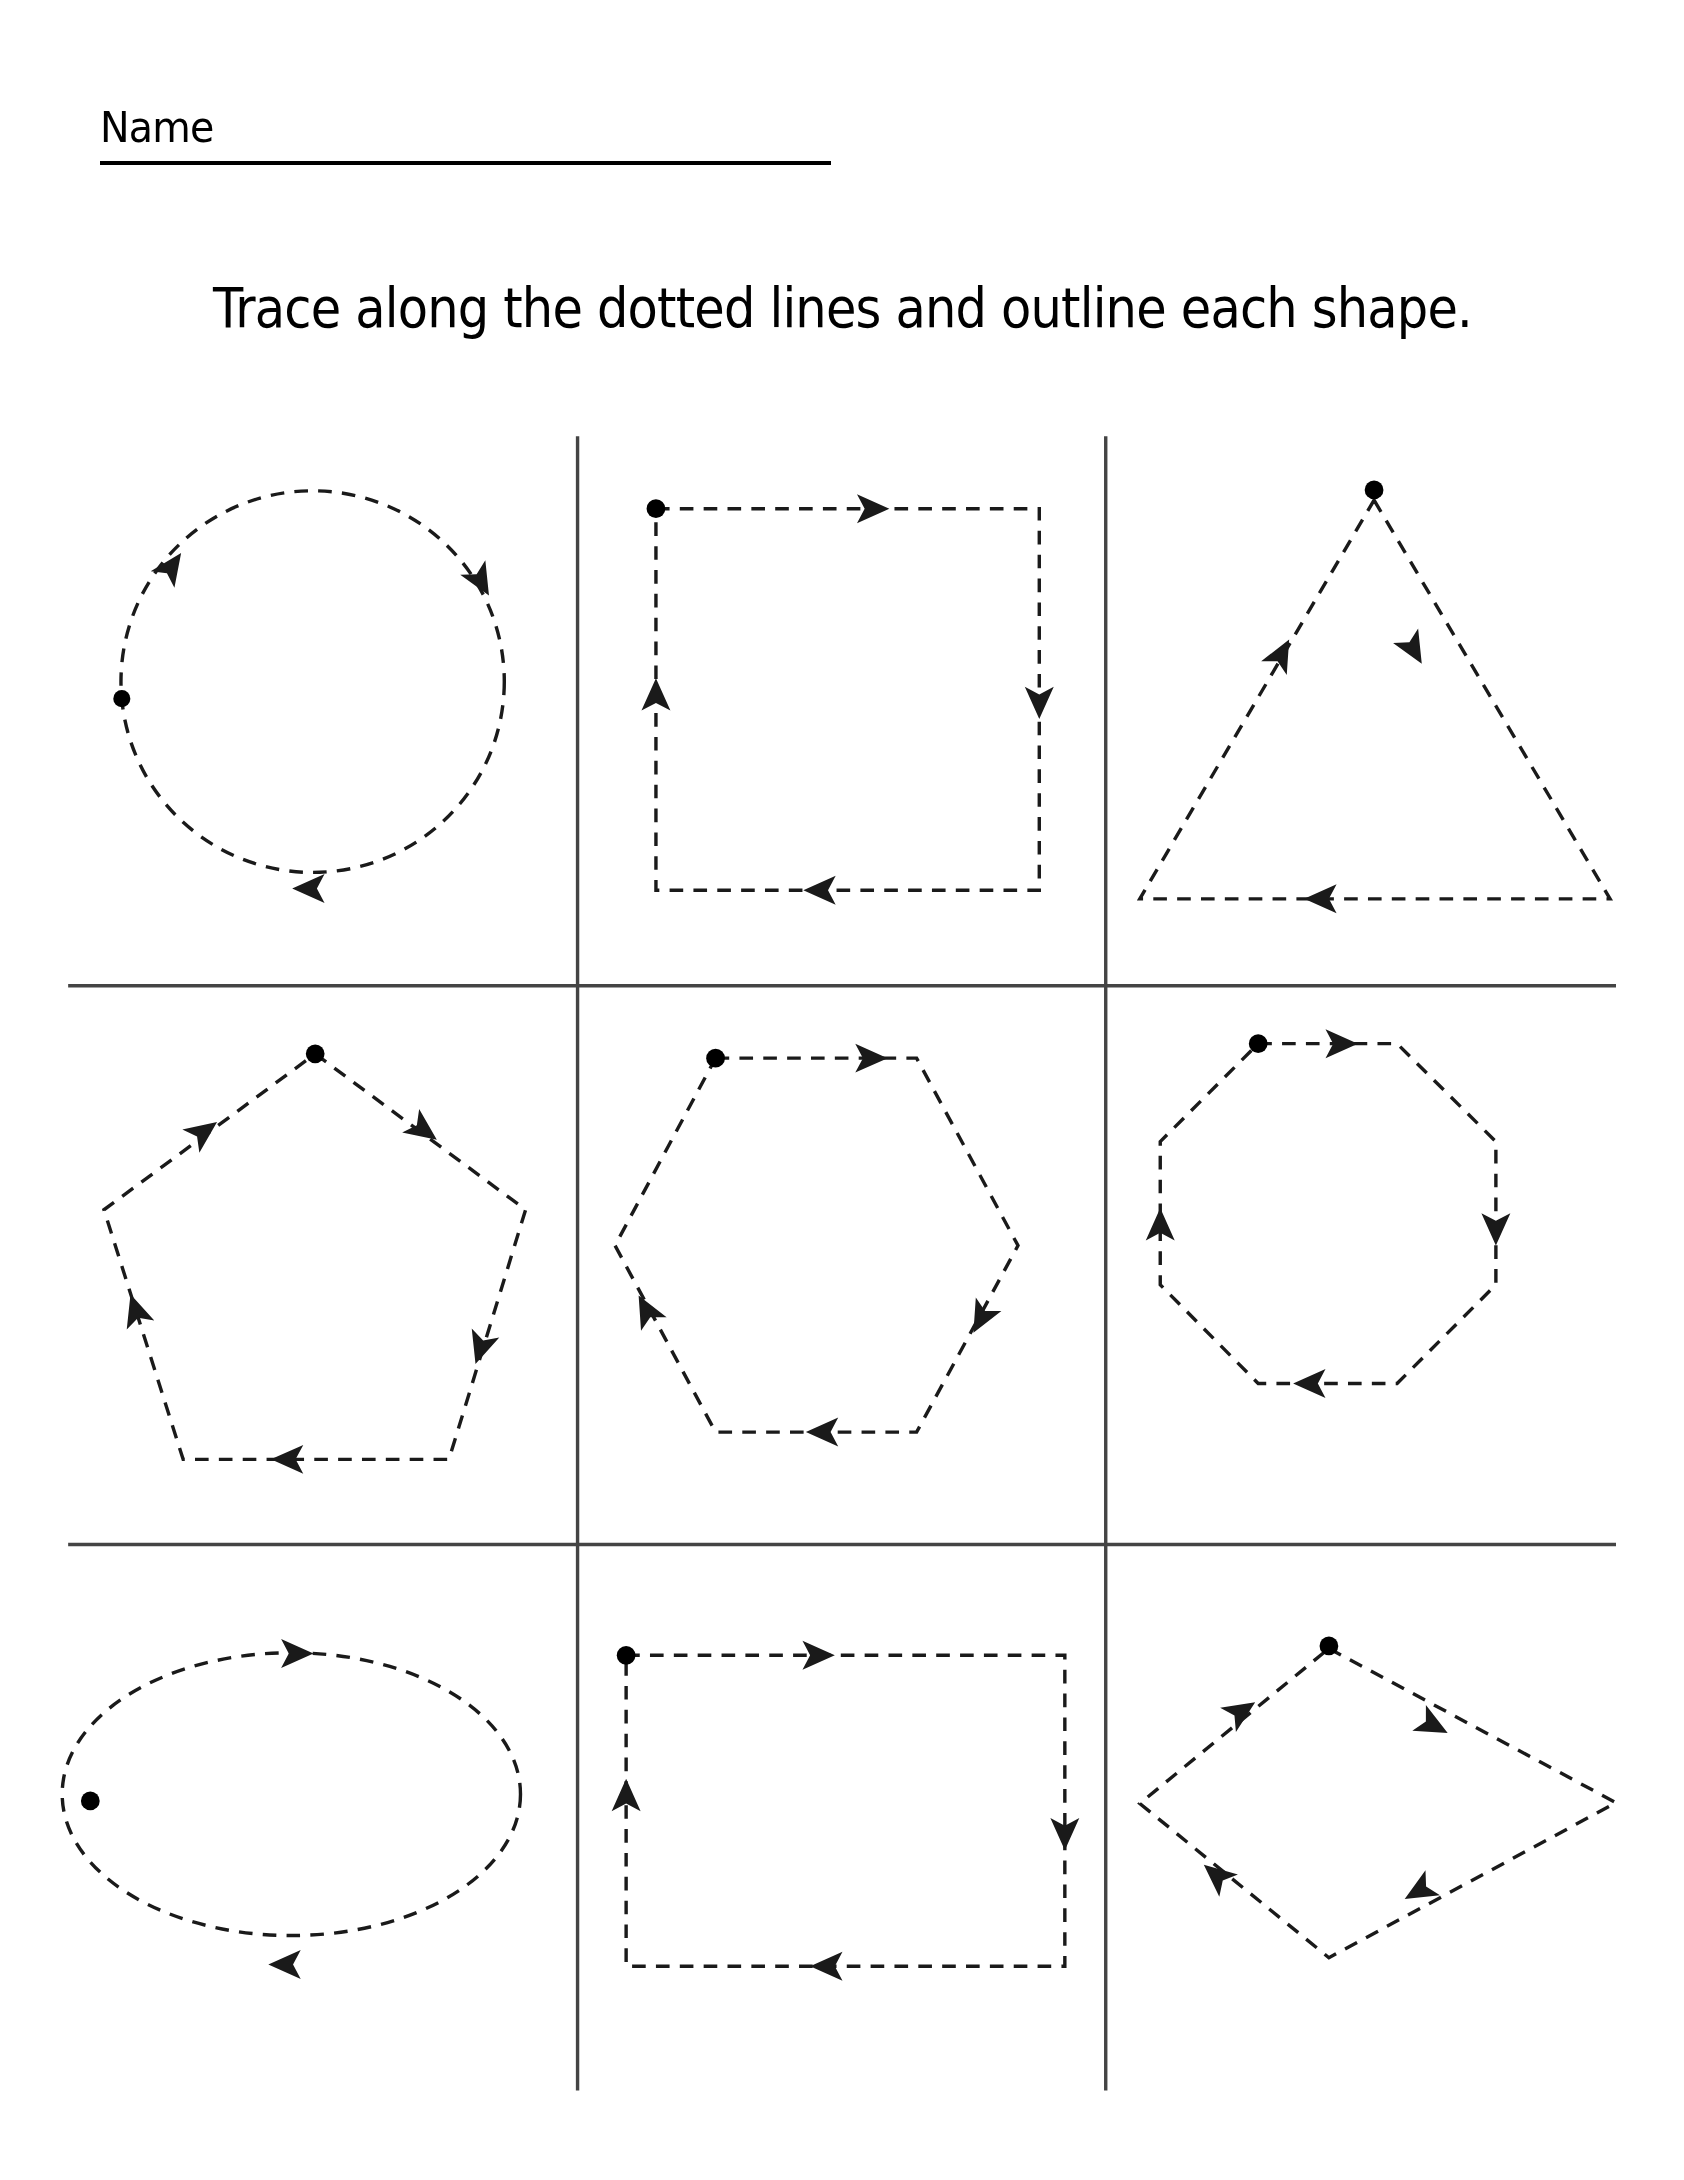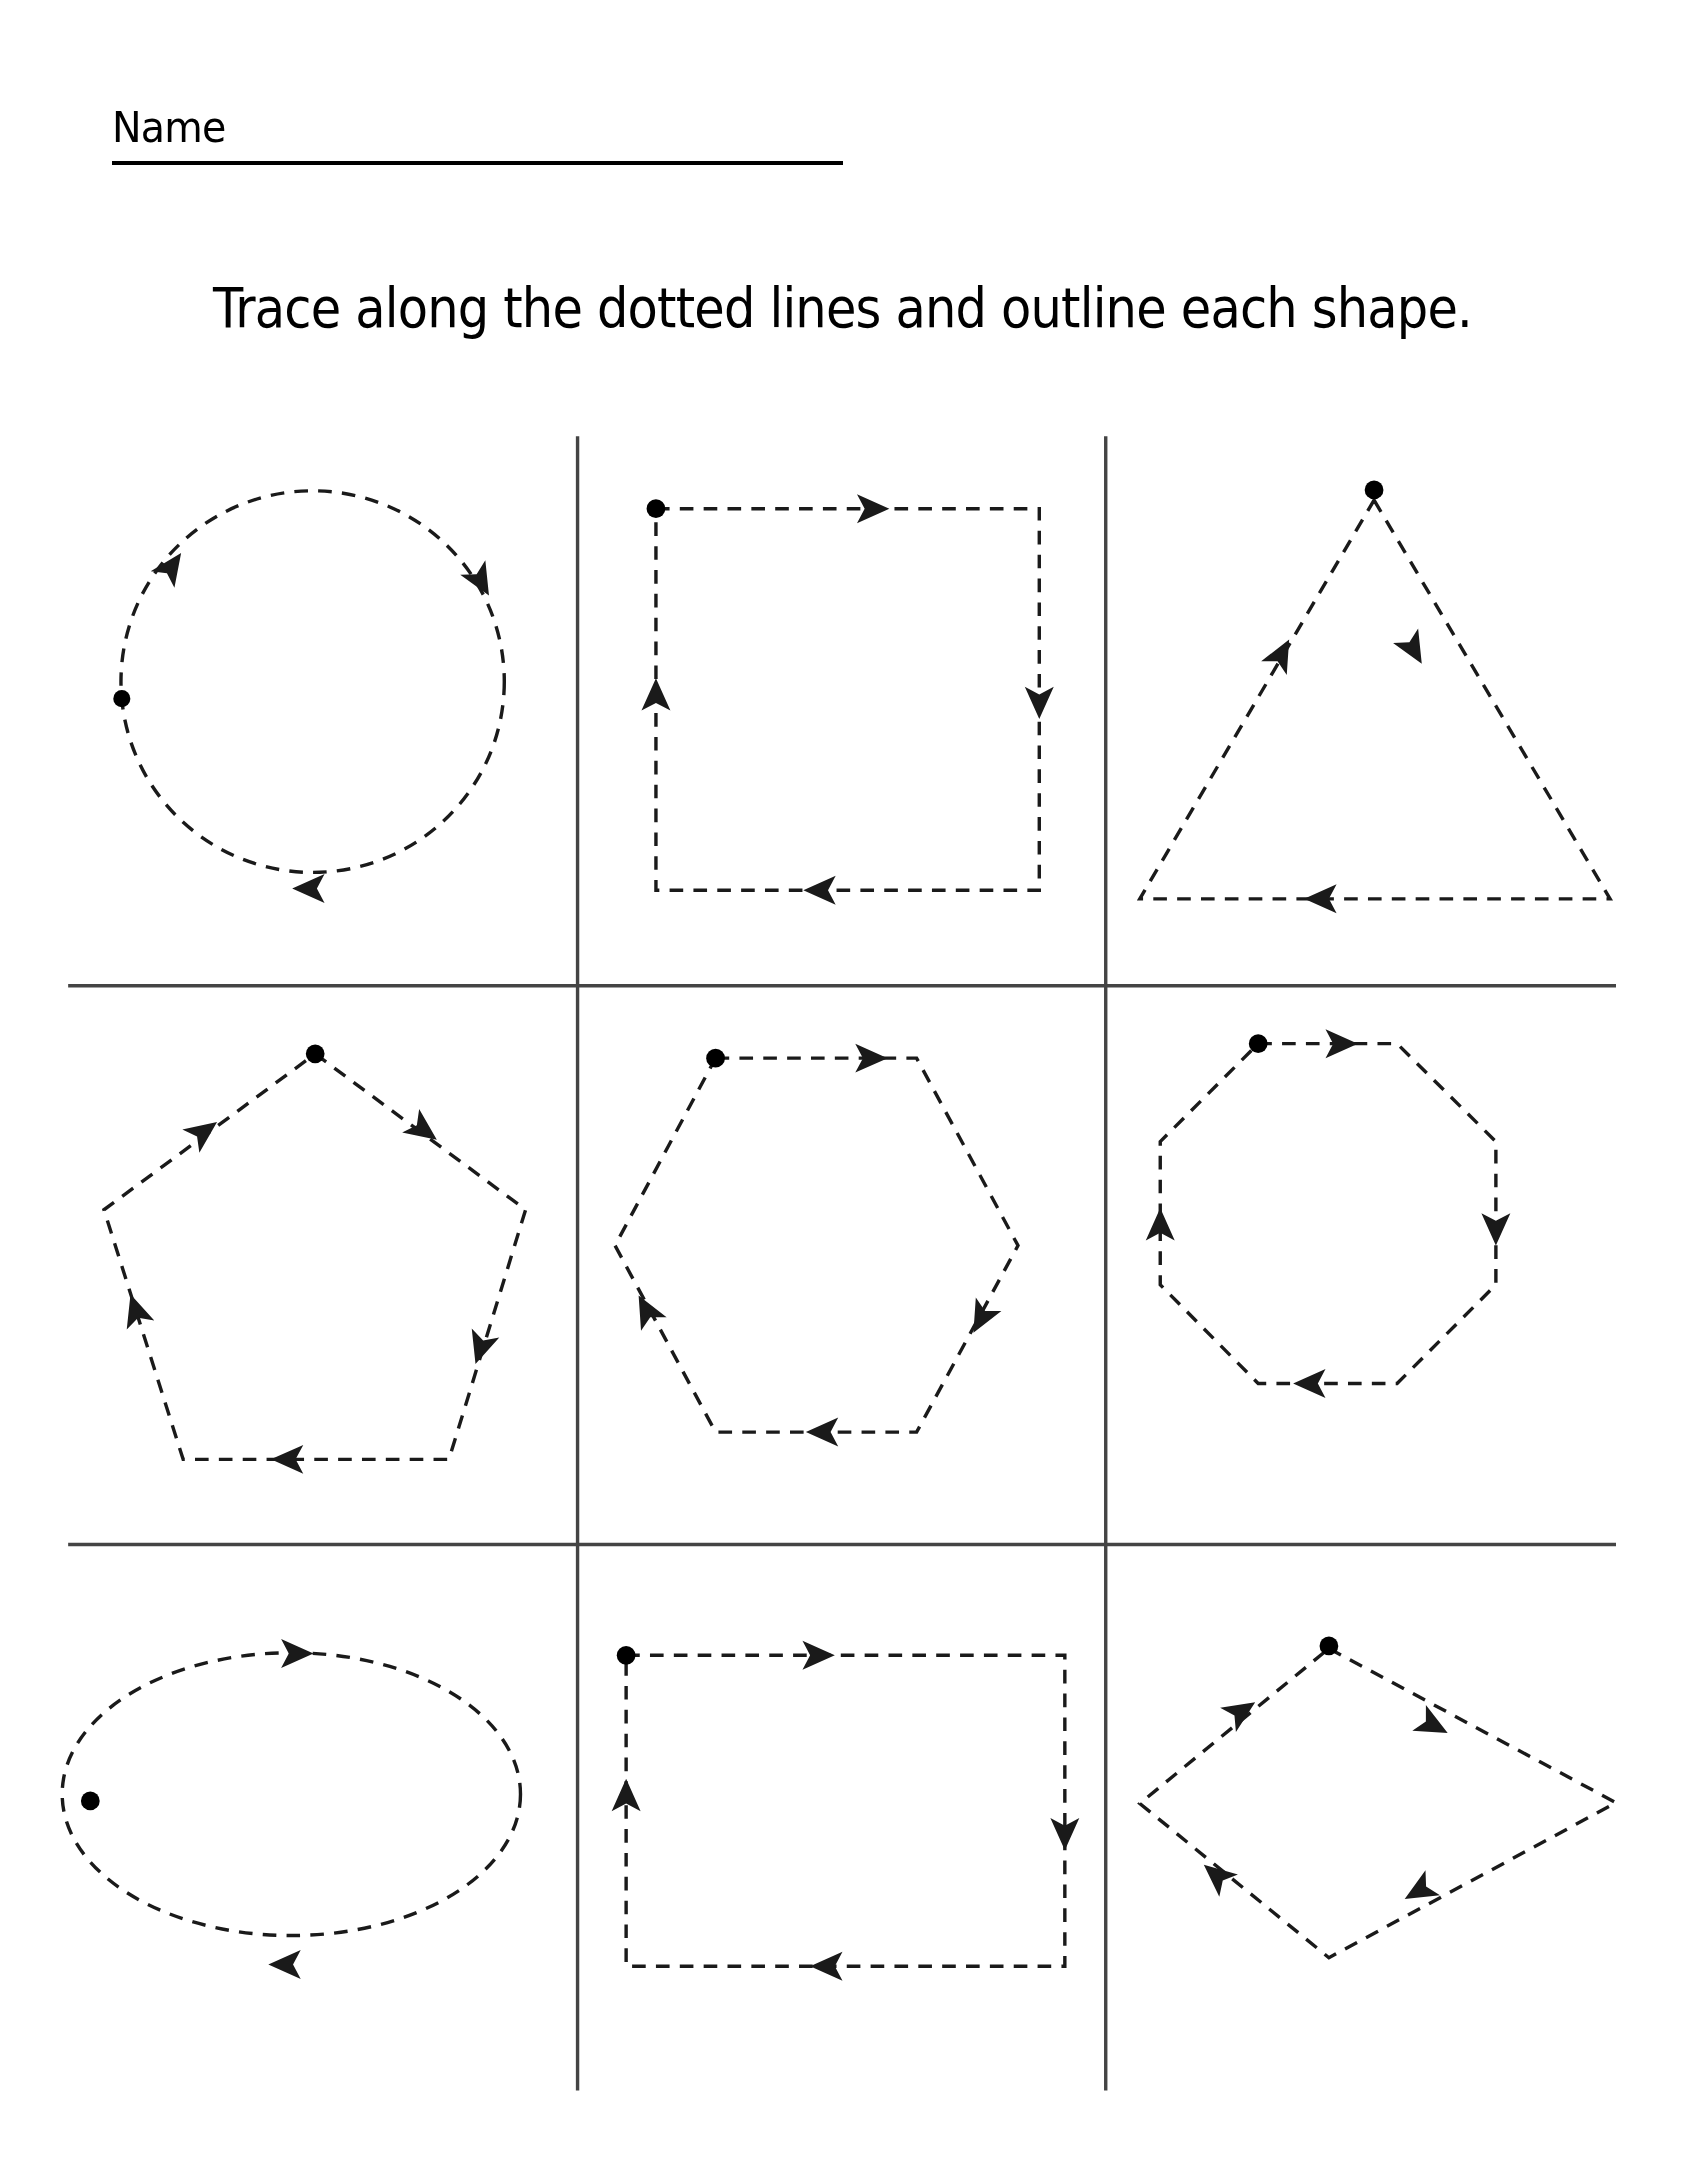--- a/index.html
+++ b/index.html
@@ -1,18 +1,18 @@
 <!DOCTYPE html>
 <html style="font-size:13.6px"><head>
 <meta charset="utf-8">
 <style>
   html, body { margin: 0; padding: 0; background: #ffffff; }
   body { width: 1685px; height: 2181px; position: relative; overflow: hidden;
          font-family: "DejaVu Sans", "Liberation Sans", sans-serif; color: #000; }
-  .name-row { position: absolute; left: 112px; top: 101px; width: 731px; height: 70px; }
+  .name-row { position: absolute; left: 100px; top: 101px; width: 731px; height: 70px; }
   .name-label { position: absolute; left: 0; top: 5.1px; font-size: 43px; letter-spacing: -0.9px;
                 font-family: "DejaVu Sans", sans-serif; line-height: 1; transform: scaleX(0.92); transform-origin: left top; }
   .name-line { position: absolute; left: 0; top: 60px; width: 731px; height: 4.3px; background: #000; }
   .instructions { position: absolute; left: 0; width: 1685px; top: 281px; text-align: center;
                   font-size: 55px; line-height: 1; letter-spacing: -0.9px;
                   font-family: "DejaVu Sans", sans-serif; transform: scaleX(0.9); transform-origin: 843px 0; }
   svg.sheet { position: absolute; left: 0; top: 0; }
   .grid line { stroke: #444; stroke-width: 4; }
   .path { fill: none; stroke: #1a1a1a; stroke-width: 4; stroke-dasharray: 16 12; }
   .arrow { fill: #1a1a1a; }

